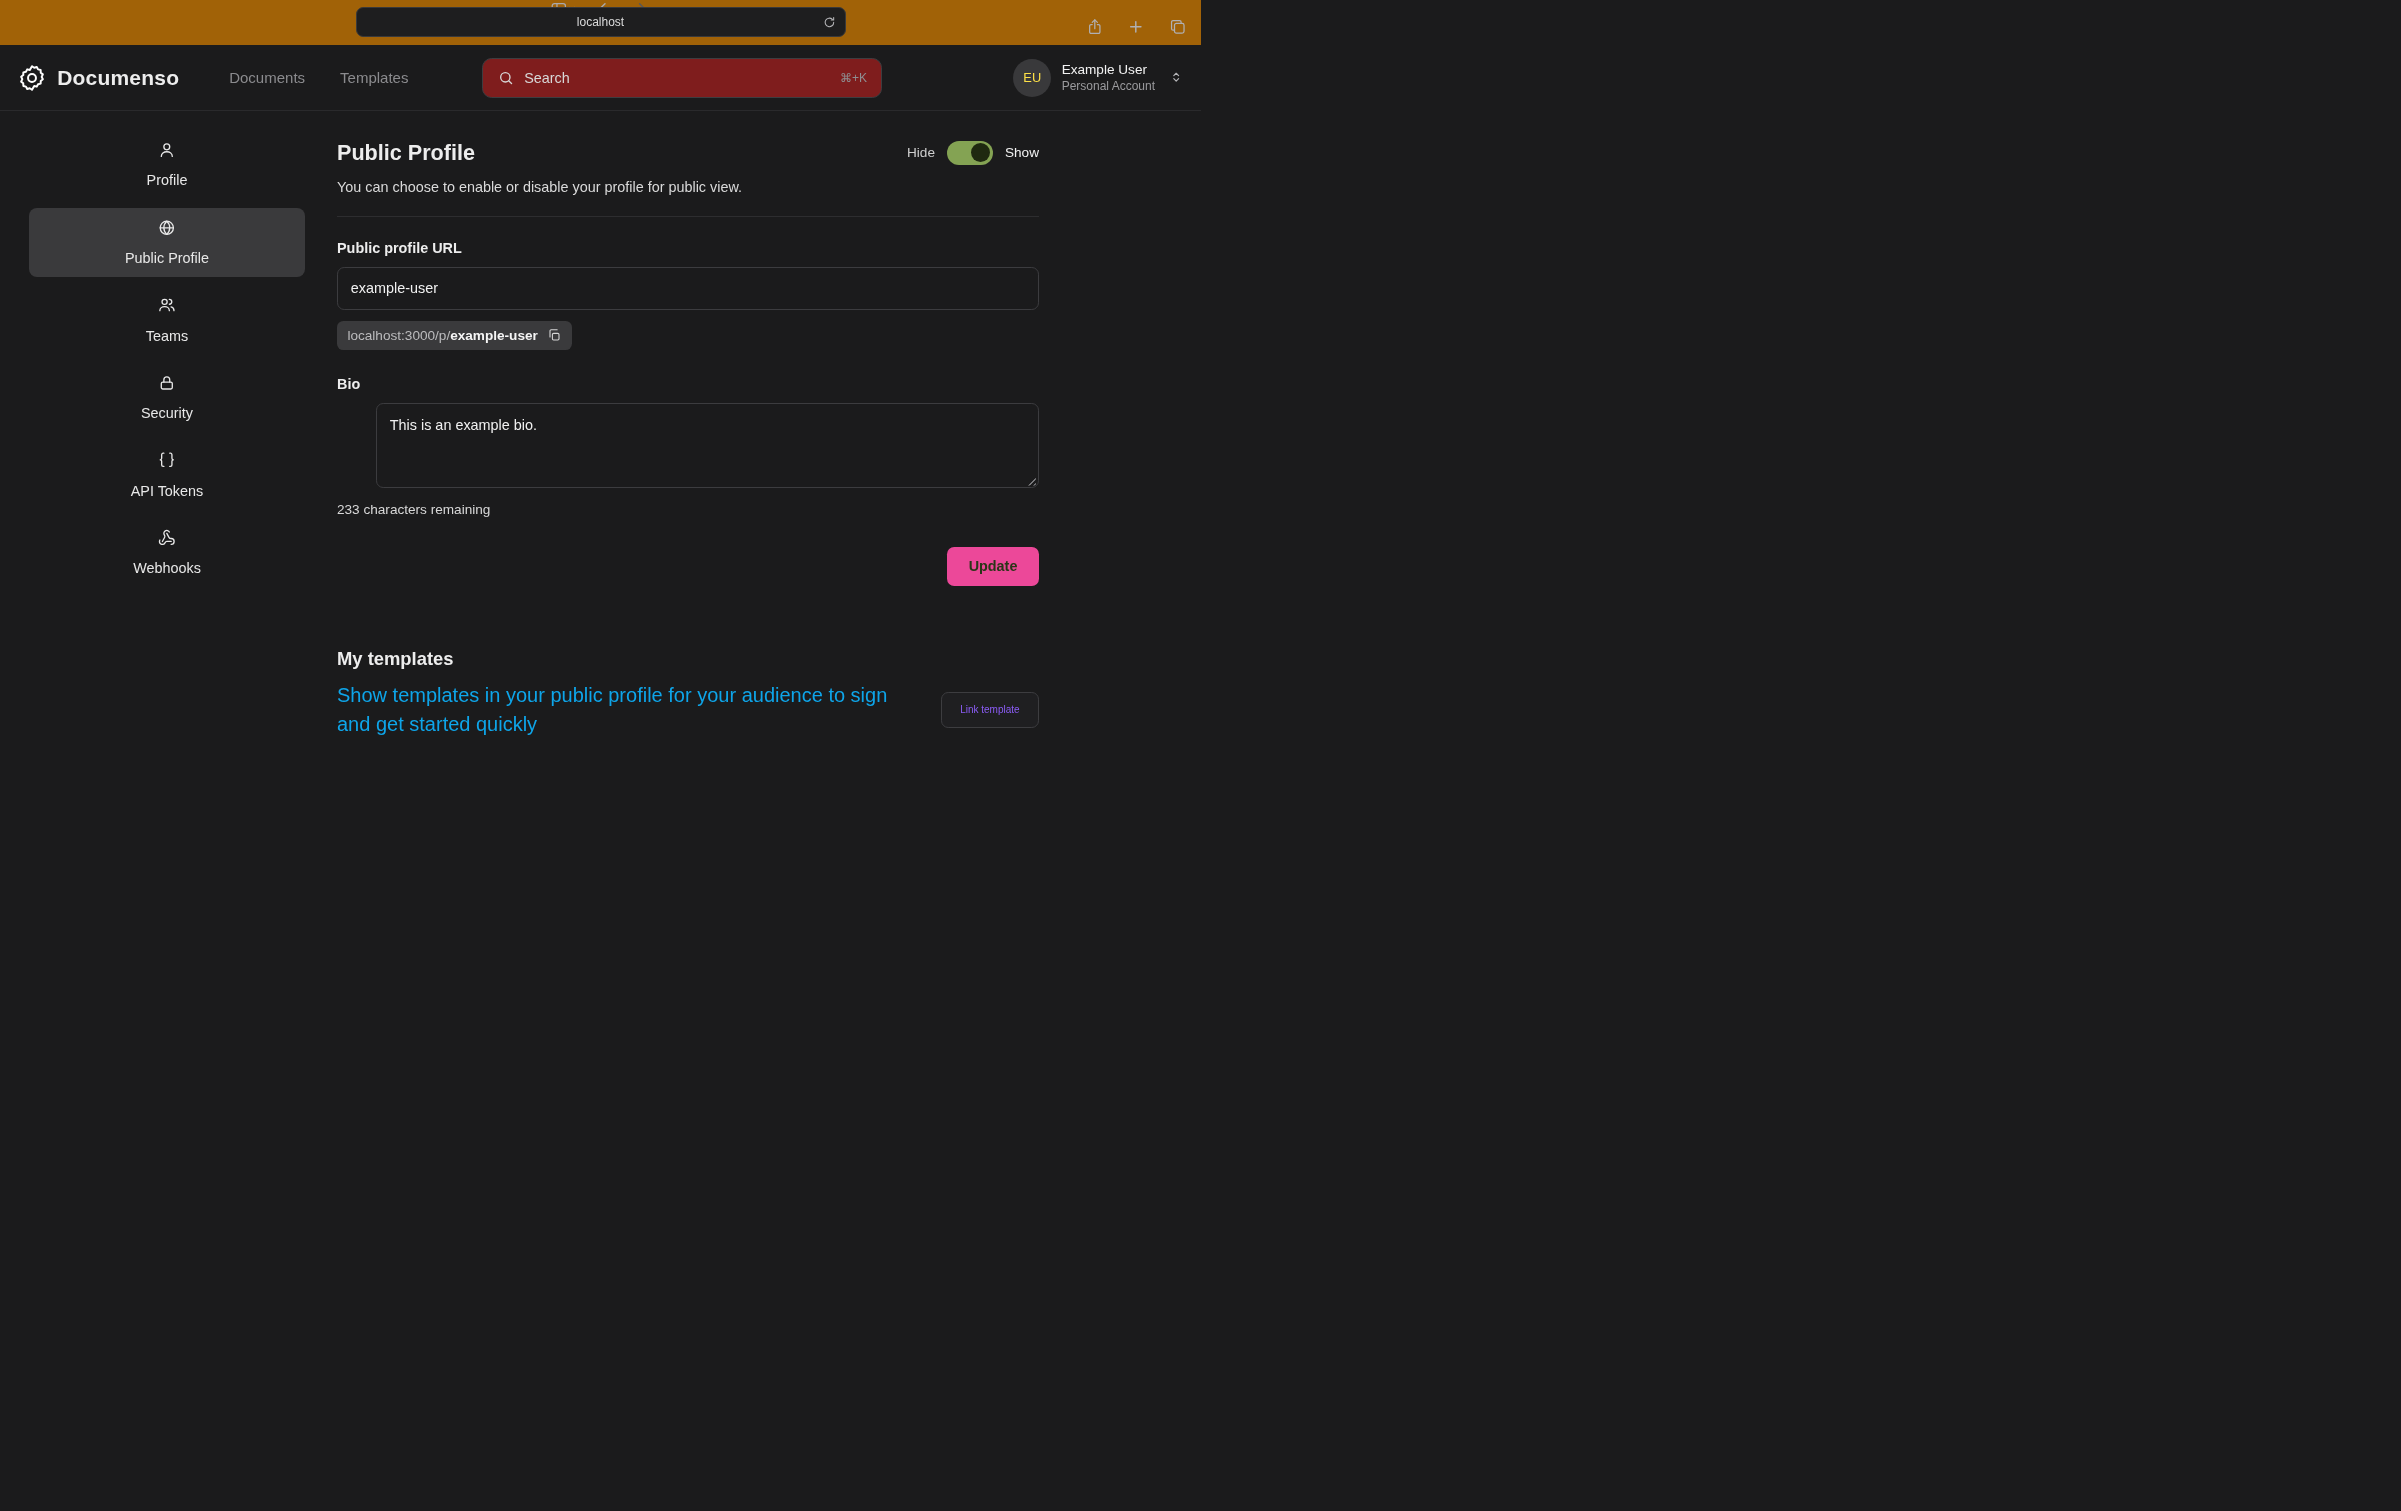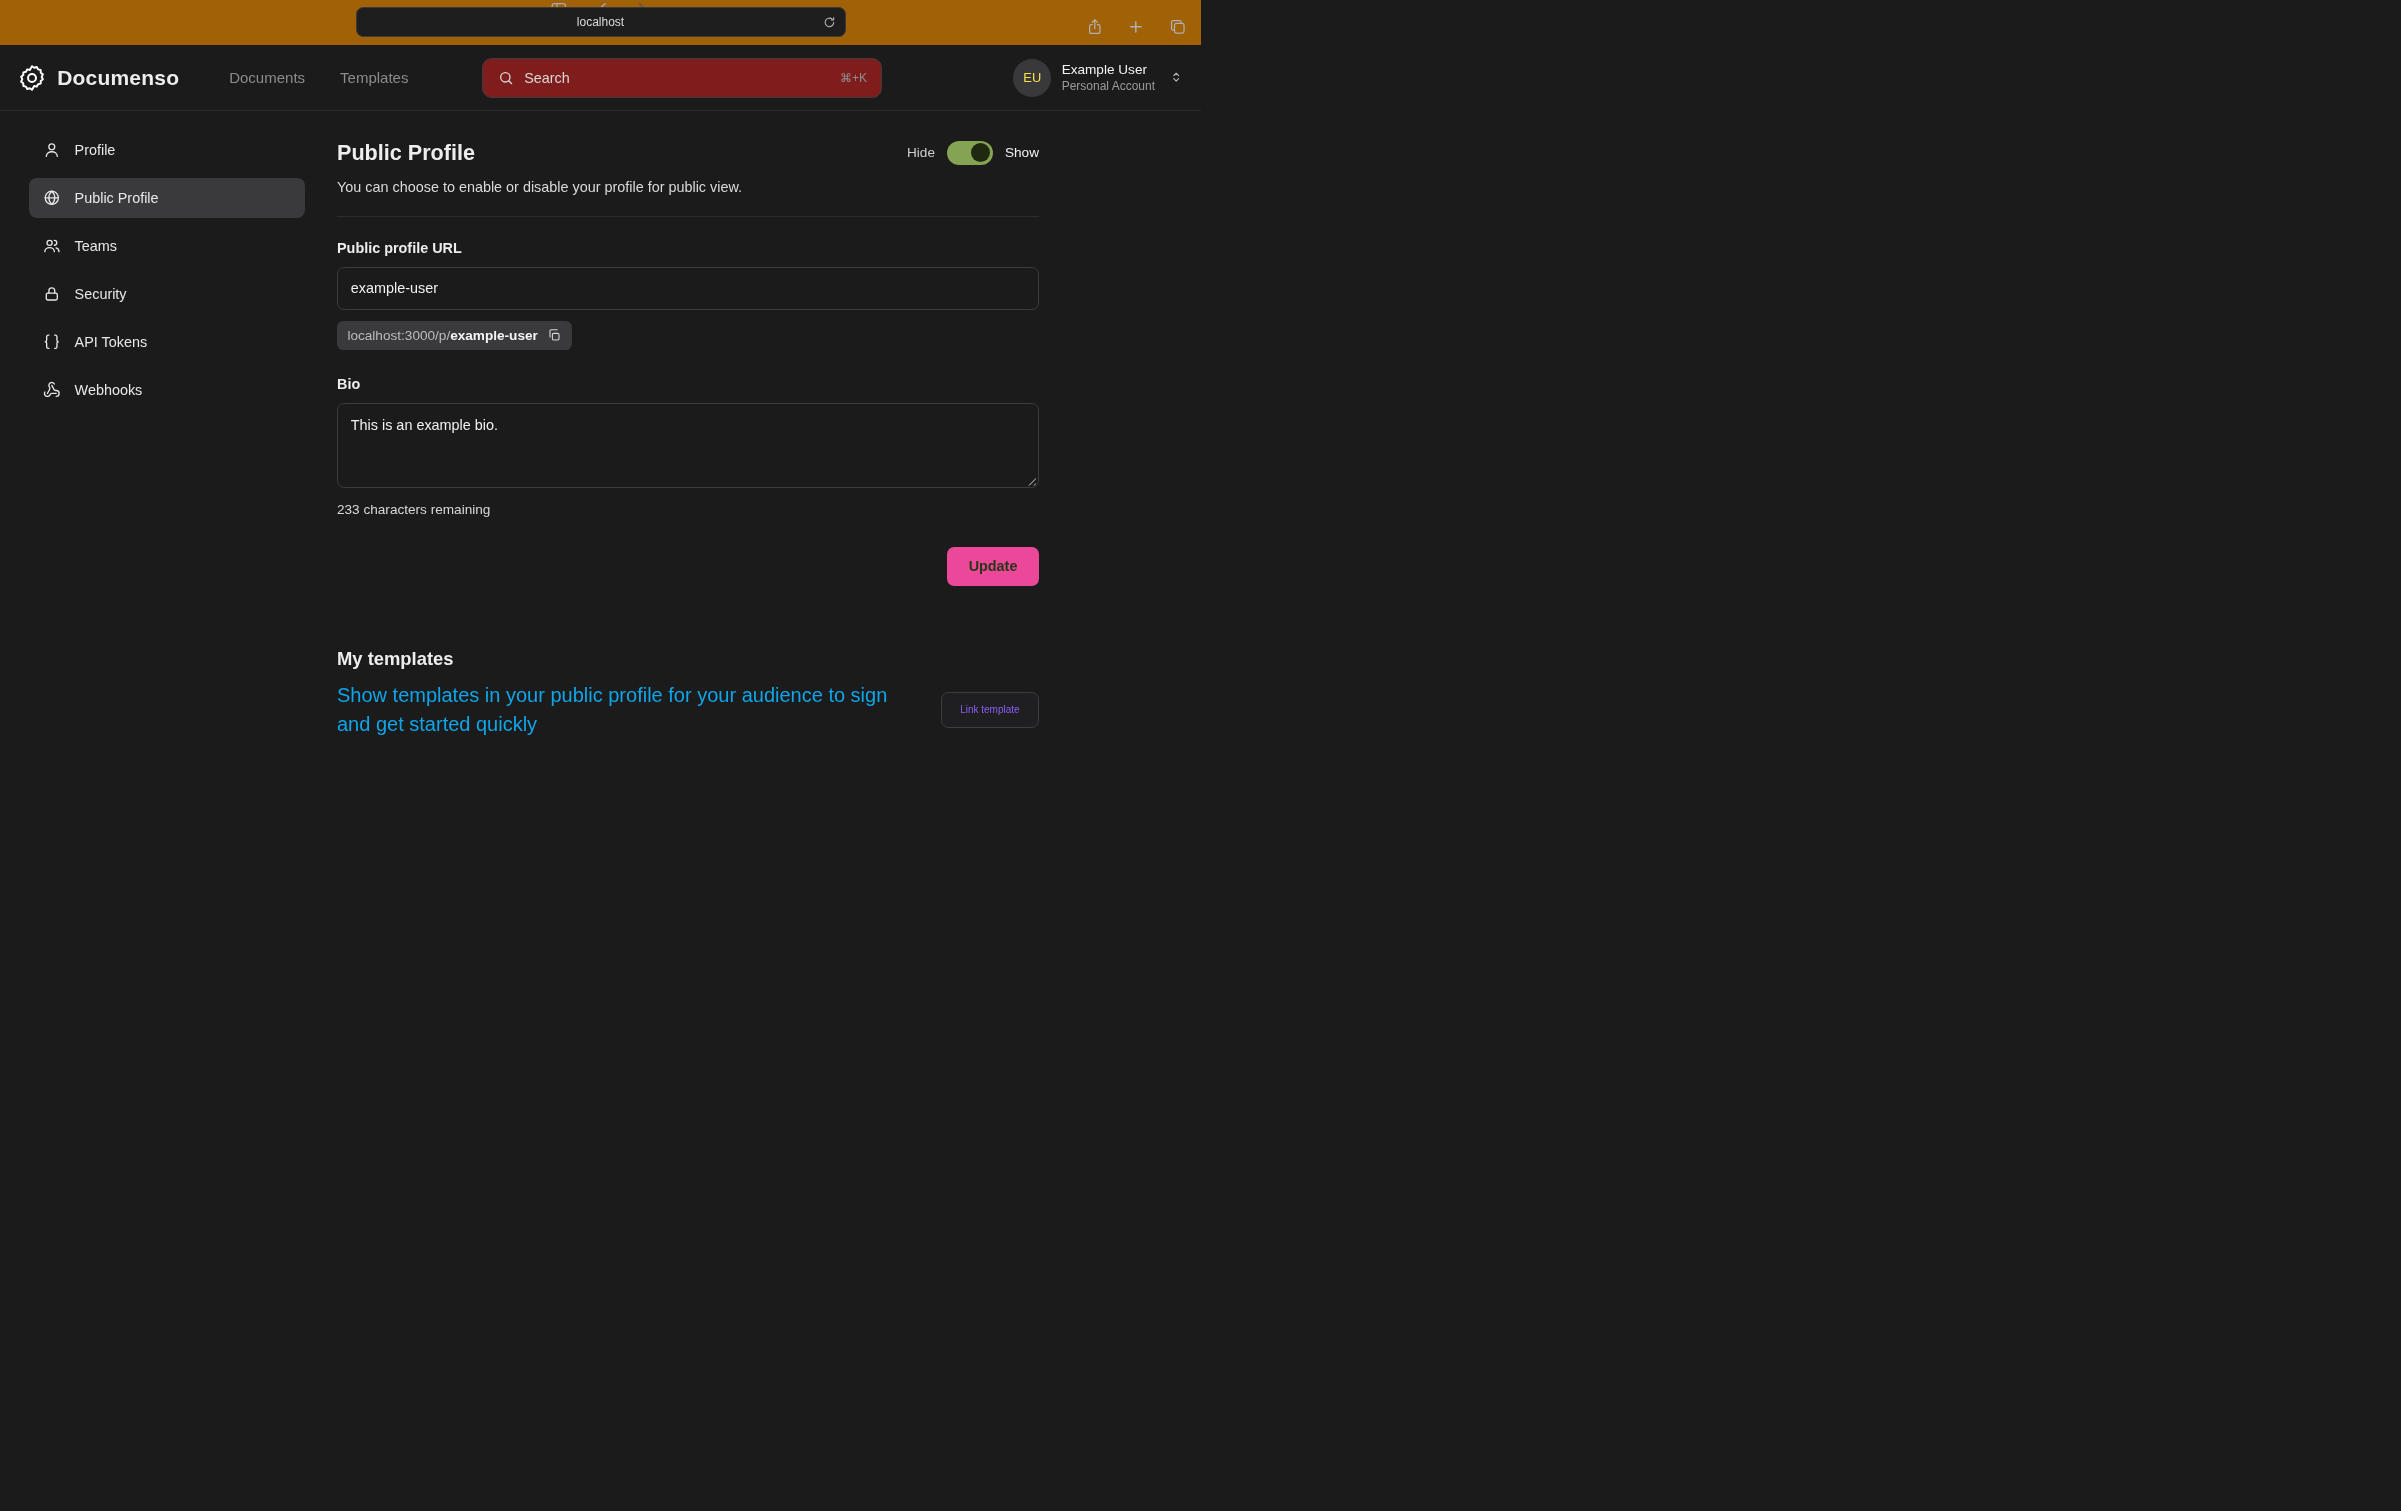--- a/index.html
+++ b/index.html
@@ -63,21 +63,21 @@
   .acc-chevrons { color: #b4b4b7; margin-left: 3.2px; }
   .acc-chevrons svg { width: 14.4px; height: 14.4px; }
 
   
   .layout { display: flex; padding: 19px 29px 0 29px; }
 
   .sidebar { width: 276px; flex: none; display: flex; flex-direction: column; gap: 8px; }
   .side-item {
     display: flex; align-items: center; gap: 13.6px;
     padding: 11.2px 14.4px; border-radius: 8px;
-    font-size: 14.4px; color: #e8e8e8; cursor: default;
+    font-size: 14.4px; color: #e8e8e8; cursor: default; flex-direction: column;
   }
   .side-item.active { background: #3a3a3c; }
   .side-item .icon svg { width: 17.6px; height: 17.6px; }
 
   .main { flex: 1; margin-left: 32px; max-width: 702px; padding-top: 9.6px; }
   .title-row { display: flex; align-items: center; justify-content: space-between; }
   h1 { font-size: 21.6px; font-weight: 700; }
   .toggle-row { display: flex; align-items: center; gap: 12px; font-size: 13.6px; }
   .toggle-off-label { color: #cfcfcf; }
   .toggle-on-label { color: #f2f2f2; }
@@ -95,21 +95,21 @@
   .chip {
     margin-top: 11.2px; display: inline-flex; align-items: center; gap: 9.6px;
     background: #3a3a3c; border-radius: 6.4px; padding: 7.2px 10.4px;
     font-size: 13.6px; color: #bcbcbe;
   }
   .chip b { color: #f5f5f5; font-weight: 700; }
   .copy-btn { color: #d6d6d6; background: none; border: none; display: inline-flex; }
   .copy-btn svg { width: 14.4px; height: 14.4px; }
 
   .bio-block { margin-top: 25.6px; }
-  .textarea-wrap { position: relative; }
+  .textarea-wrap { position: relative; margin-left: 39px; }
   textarea {
     width: 100%; height: 85px; background: transparent;
     border: 0.8px solid #3c3c3f; border-radius: 7.2px;
     color: #f1f1f1; font-size: 14.4px; padding: 10.4px 12.8px;
     font-family: inherit; resize: none; line-height: 1.4;
   }
   .resize-handle {
     position: absolute; right: 3.2px; bottom: 5.6px; width: 10.4px; height: 10.4px;
     background: repeating-linear-gradient(135deg, transparent 0 2.4px, #78787b 2.4px 3.6px);
     clip-path: polygon(100% 0, 100% 100%, 0 100%);

